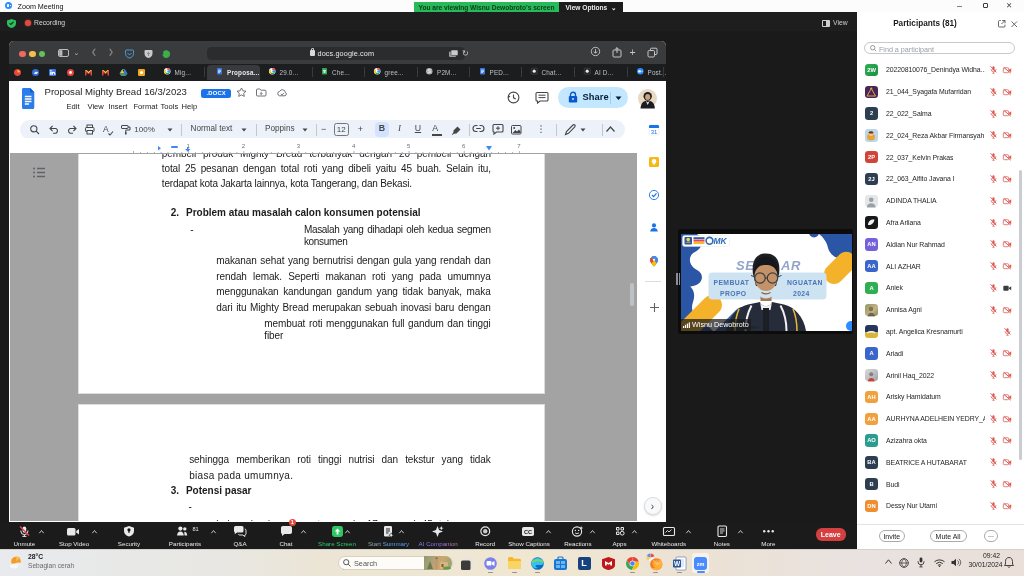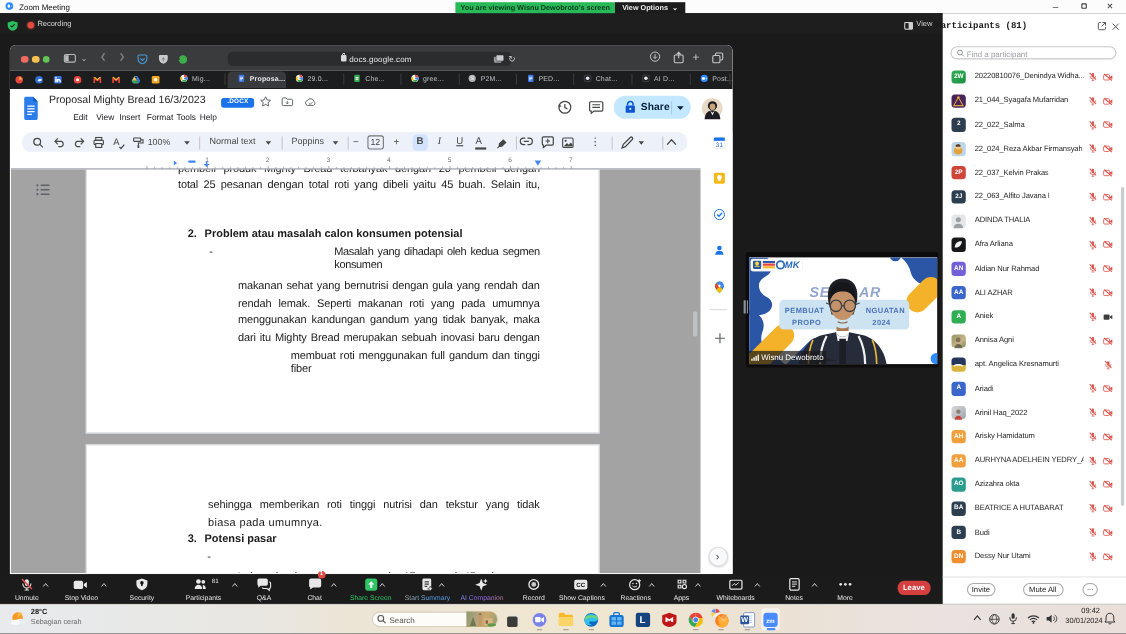--- a/index.html
+++ b/index.html
@@ -402,20 +402,21 @@
 <div class="ab " style="left:68.4px;top:249.9px;width:466.3px;height:118px;background:#fff;border:1px solid #dadce0;border-bottom:none;"></div>
 <svg style="left:22.9px;top:12.900000000000006px" width="12" height="11" viewBox="0 0 12 11">
         <path d="M4 1.5 H12 M4 5.5 H12 M4 9.5 H12" stroke="#5f6368" stroke-width="1.4"></path>
         <circle cx="1" cy="1.5" r="1" fill="#5f6368"></circle>
         <circle cx="1" cy="5.5" r="1" fill="#5f6368"></circle>
         <circle cx="1" cy="9.5" r="1" fill="#5f6368"></circle>
       </svg>
 <div class="ab " style="left:619.9px;top:128.9px;width:4px;height:23px;background:#bdc1c6;border-radius:2px;"></div>
 <div class="ab" style="left:151.70000000000002px;top:-6.0px;width:329.2px;font-size:10px;line-height:12px;color:#1b1b1b;letter-spacing:-0.1px;text-align:justify;text-align-last:justify;">pembeli produk Mighty Bread terbanyak dengan 20 pembeli dengan</div>
 <div class="ab" style="left:151.70000000000002px;top:8.800000000000011px;width:329.2px;font-size:10px;line-height:12px;color:#1b1b1b;letter-spacing:-0.1px;text-align:justify;text-align-last:justify;">total 25 pesanan dengan total roti yang dibeli yaitu 45 buah. Selain itu,</div>
+<div class="ab" style="left:151.70000000000002px;top:23.700000000000017px;width:329.2px;font-size:10px;line-height:12px;color:#1b1b1b;letter-spacing:-0.18px;">terdapat kota Jakarta lainnya, kota Tangerang, dan Bekasi.</div>
 <div class="ab" style="left:160.70000000000002px;top:53.099999999999994px;width:15.199999999999989px;font-size:10px;line-height:12px;color:#1b1b1b;letter-spacing:-0.1px;font-weight:bold;">2.</div>
 <div class="ab" style="left:175.9px;top:53.099999999999994px;width:244px;font-size:10px;line-height:12px;color:#1b1b1b;letter-spacing:0px;font-weight:bold;">Problem atau masalah calon konsumen potensial</div>
 <div class="ab" style="left:180.1px;top:69.6px;width:9.800000000000011px;font-size:10px;line-height:12px;color:#1b1b1b;letter-spacing:-0.1px;">-</div>
 <div class="ab" style="left:249.79999999999998px;top:69.6px;width:230.8px;font-size:10px;line-height:12px;color:#1b1b1b;letter-spacing:-0.32px;text-align:justify;text-align-last:justify;padding-left:44px;">Masalah yang dihadapi oleh kedua segmen konsumen</div>
 <div class="ab" style="left:206.20000000000002px;top:101.00000000000003px;width:274.4px;font-size:10px;line-height:12px;color:#1b1b1b;letter-spacing:-0.1px;text-align:justify;text-align-last:justify;">makanan sehat yang bernutrisi dengan gula yang rendah dan</div>
 <div class="ab" style="left:206.20000000000002px;top:116.70000000000002px;width:274.4px;font-size:10px;line-height:12px;color:#1b1b1b;letter-spacing:-0.1px;text-align:justify;text-align-last:justify;">rendah lemak. Seperti makanan roti yang pada umumnya</div>
 <div class="ab" style="left:206.20000000000002px;top:132.4px;width:274.4px;font-size:10px;line-height:12px;color:#1b1b1b;letter-spacing:-0.1px;text-align:justify;text-align-last:justify;">menggunakan kandungan gandum yang tidak banyak, maka</div>
 <div class="ab" style="left:206.20000000000002px;top:148.1px;width:274.4px;font-size:10px;line-height:12px;color:#1b1b1b;letter-spacing:-0.1px;text-align:justify;text-align-last:justify;">dari itu Mighty Bread merupakan sebuah inovasi baru dengan</div>
 <div class="ab" style="left:206.20000000000002px;top:163.79999999999998px;width:274.4px;font-size:10px;line-height:12px;color:#1b1b1b;letter-spacing:-0.1px;text-align:justify;text-align-last:justify;padding-left:48px;">membuat roti menggunakan full gandum dan tinggi fiber</div>
 <div class="ab" style="left:179.1px;top:300.0px;width:301.5px;font-size:10px;line-height:12px;color:#1b1b1b;letter-spacing:-0.1px;text-align:justify;text-align-last:justify;">sehingga memberikan roti tinggi nutrisi dan tekstur yang tidak</div>
@@ -700,21 +701,21 @@
     <path d="M0.5 3 H2.5 L5 0.8 V8.2 L2.5 6 H0.5 Z" fill="#333"></path>
     <path d="M6.5 2.5 C8 3.5 8 5.5 6.5 6.5 M7.8 1 C10.3 2.5 10.3 6.5 7.8 8" fill="none" stroke="#333" stroke-width="0.8"></path>
   </svg>
 <div class="ab " style="left:983px;top:551.8px;font-size:6.8px;color:#222;white-space:nowrap;">09:42</div>
 <div class="ab " style="left:968.5px;top:560.8px;font-size:6.8px;color:#222;white-space:nowrap;">30/01/2024</div>
 <svg style="left:1003.5px;top:556.5px" width="10" height="11" viewBox="0 0 10 11">
     <path d="M5 0.5 C7.2 0.5 8.5 2 8.5 4.5 V7 L9.5 8.5 H0.5 L1.5 7 V4.5 C1.5 2 2.8 0.5 5 0.5 Z" fill="none" stroke="#333" stroke-width="0.9"></path>
     <path d="M3.8 9.5 A1.3 1.3 0 0 0 6.2 9.5" fill="none" stroke="#333" stroke-width="0.9"></path>
   </svg>
 <div class="ab " style="left:856.5px;top:11.5px;width:167.5px;height:537.5px;background:#fff;"></div>
-<div class="ab " style="left:832px;top:19.2px;width:120px;text-align:center;font-size:8.2px;color:#1a1a1a;white-space:nowrap;font-weight:bold;font-family:Liberation Mono, monospace;">Participants (81)</div>
+<div class="ab " style="left:865px;top:19.2px;width:120px;text-align:center;font-size:8.2px;color:#1a1a1a;white-space:nowrap;font-weight:bold;">Participants (81)</div>
 <svg style="left:997.5px;top:20px" width="7.5" height="7.5" viewBox="0 0 7.5 7.5">
     <path d="M2.8 0.5 H1.5 A1 1 0 0 0 0.5 1.5 V6 A1 1 0 0 0 1.5 7 H6 A1 1 0 0 0 7 6 V4.7" fill="none" stroke="#555" stroke-width="0.9"></path>
     <path d="M4.2 0.5 H7 V3.3 M7 0.5 L3.5 4" fill="none" stroke="#555" stroke-width="0.9"></path>
   </svg>
 <svg style="left:1010.5px;top:20.5px" width="6.5" height="6.5" viewBox="0 0 6.5 6.5">
     <path d="M0.5 0.5 L6 6 M6 0.5 L0.5 6" stroke="#555" stroke-width="0.9"></path>
   </svg>
 <div class="ab " style="left:864.2px;top:41.8px;width:151.3px;height:11.9px;background:#fff;border:1px solid #c8c8c8;border-radius:6px;"></div>
 <svg style="left:869.5px;top:44.8px" width="6.5" height="6.5" viewBox="0 0 6.5 6.5">
     <circle cx="2.7" cy="2.7" r="2.2" fill="none" stroke="#8a8f98" stroke-width="0.9"></circle>

